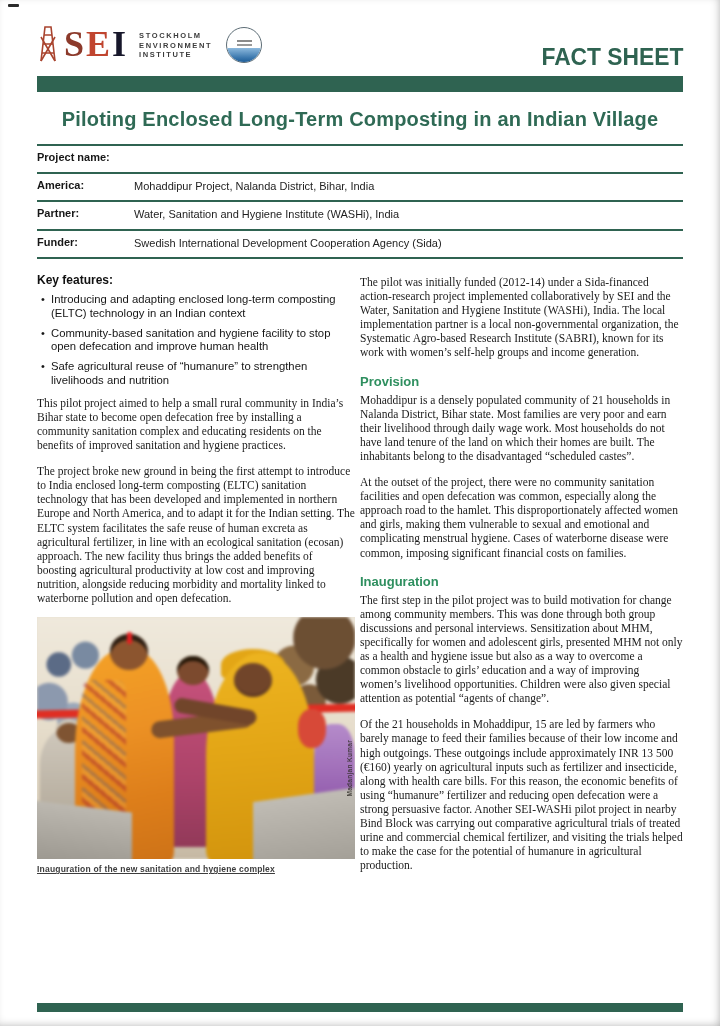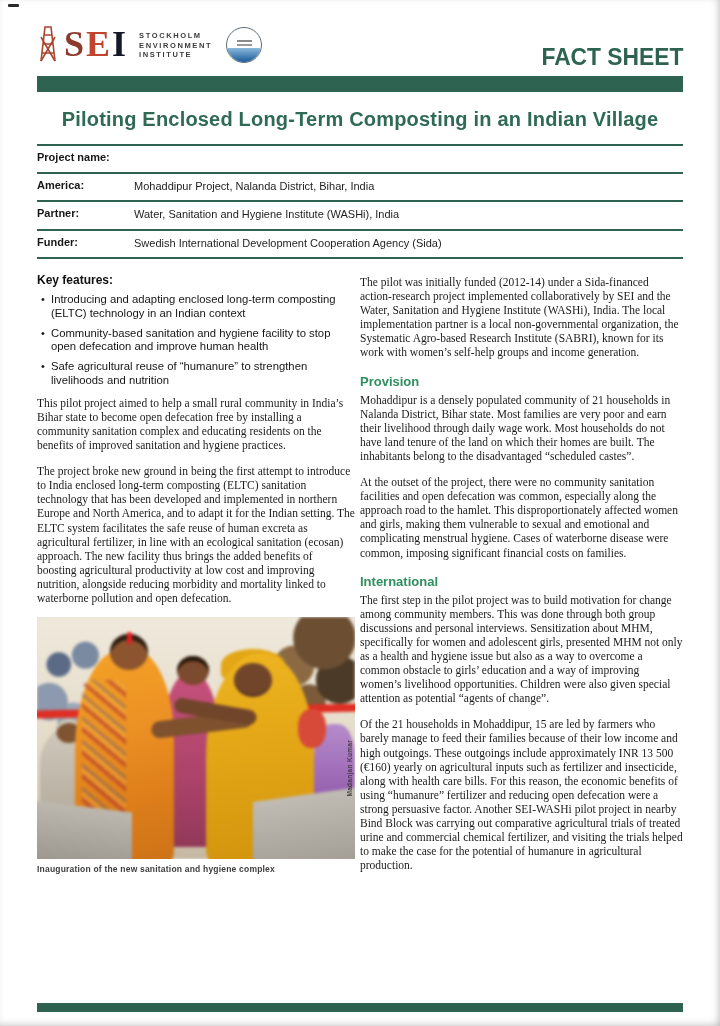--- a/index.html
+++ b/index.html
@@ -95,21 +95,21 @@
     background:linear-gradient(175deg,#eab427 0%,#e0a61d 45%,#cf9414 100%);}
   .ph-woman-yellow-head{left:62%;top:19%;width:12%;height:14%;border-radius:50%;background:#6f452c;box-shadow:inset 0 -3px 0 rgba(0,0,0,.15);}
   .ph-yellow-veil{left:58%;top:13%;width:20%;height:13%;border-radius:50% 50% 20% 20%;background:#e0a61d;}
   .ph-arm1{left:36%;top:41%;width:32%;height:7%;background:#7d512f;border-radius:10px;transform:rotate(-7deg);}
   .ph-arm2{left:43%;top:36%;width:26%;height:6%;background:#6f452c;border-radius:10px;transform:rotate(10deg);}
   .ph-bystander-purple{right:0;top:44%;width:13%;height:34%;border-radius:40% 40% 8% 8%;background:linear-gradient(180deg,#b48cc8,#8e5aa8);}
   .ph-bystander-red{right:9%;top:38%;width:9%;height:16%;border-radius:45%;background:#d24a3a;}
   .ph-wall-left{left:-4%;bottom:-4%;width:34%;height:26%;background:linear-gradient(180deg,#bcb8b0,#9a968e);transform:skewY(7deg);}
   .ph-wall-right{right:-4%;bottom:-5%;width:36%;height:32%;background:linear-gradient(180deg,#c0bcb4,#a19d95);transform:skewY(-8deg);}
   .photo-credit{position:absolute;right:2px;bottom:26%;writing-mode:vertical-rl;transform:rotate(180deg);font:700 6.5px var(--sans);color:#33302a;opacity:.85;letter-spacing:.3px;}
-  .photo-caption{margin-top:5px;font:700 8.5px/11px var(--sans);color:#3d3d3d;letter-spacing:.2px;}
+  .photo-caption{margin-top:5px;font:700 8.5px/11px var(--sans);color:#3d3d3d;letter-spacing:.2px;text-decoration:underline;}
 
   
   .footer-bar{position:absolute;left:37px;right:37px;bottom:14px;height:9px;background:var(--green);}
 </style>
 </head>
 <body>
 
 <div class="page">
   <div class="scan-mark"></div>
 
@@ -203,20 +203,20 @@
       <div class="photo-caption">Inauguration of the new sanitation and hygiene complex</div>
     </div>
 
     <div class="col-right">
       <p class="body-para intro">The pilot was initially funded (2012-14) under a Sida-financed action-research project implemented collaboratively by SEI and the Water, Sanitation and Hygiene Institute (WASHi), India. The local implementation partner is a local non-governmental organization, the Systematic Agro-based Research Institute (SABRI), known for its work with women’s self-help groups and income generation.</p>
 
       <h2 class="section-heading">Provision</h2>
       <p class="body-para">Mohaddipur is a densely populated community of 21 households in Nalanda District, Bihar state. Most families are very poor and earn their livelihood through daily wage work. Most households do not have land tenure of the land on which their homes are built. The inhabitants belong to the disadvantaged “scheduled castes”.</p>
       <p class="body-para">At the outset of the project, there were no community sanitation facilities and open defecation was common, especially along the approach road to the hamlet. This disproportionately affected women and girls, making them vulnerable to sexual and emotional and complicating menstrual hygiene. Cases of waterborne disease were common, imposing significant financial costs on families.</p>
 
-      <h2 class="section-heading">International</h2>
+      <h2 class="section-heading">Inauguration</h2>
       <p class="body-para">The first step in the pilot project was to build motivation for change among community members. This was done through both group discussions and personal interviews. Sensitization about MHM, specifically for women and adolescent girls, presented MHM not only as a health and hygiene issue but also as a way to overcome a common obstacle to girls’ education and a way of improving women’s livelihood opportunities. Children were also given special attention as potential “agents of change”.</p>
       <p class="body-para">Of the 21 households in Mohaddipur, 15 are led by farmers who barely manage to feed their families because of their low income and high outgoings. These outgoings include approximately INR 13 500 (€160) yearly on agricultural inputs such as fertilizer and insecticide, along with health care bills. For this reason, the economic benefits of using “humanure” fertilizer and reducing open defecation were a strong persuasive factor. Another SEI-WASHi pilot project in nearby Bind Block was carrying out comparative agricultural trials of treated urine and commercial chemical fertilizer, and visiting the trials helped to make the case for the potential of humanure in agricultural production.</p>
     </div>
   </div>
 
   <div class="footer-bar"></div>
 </div>
 
 </body></html>

